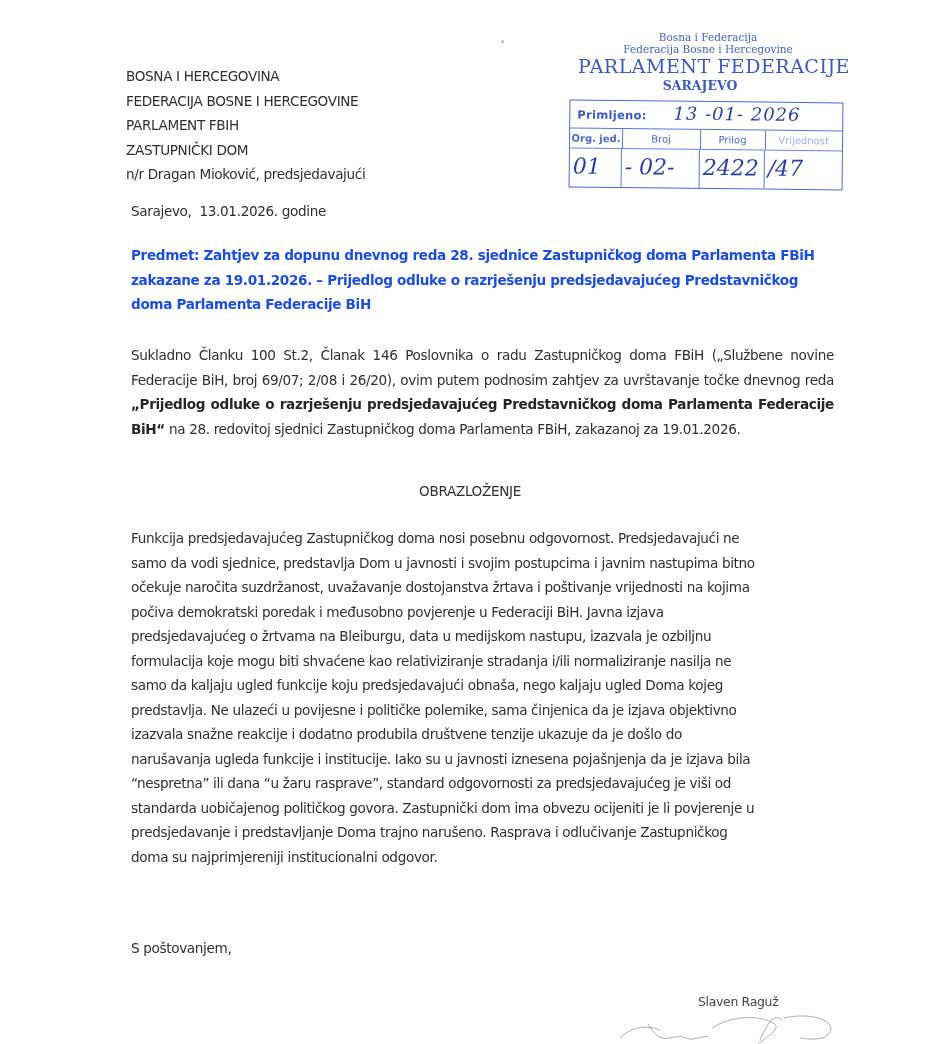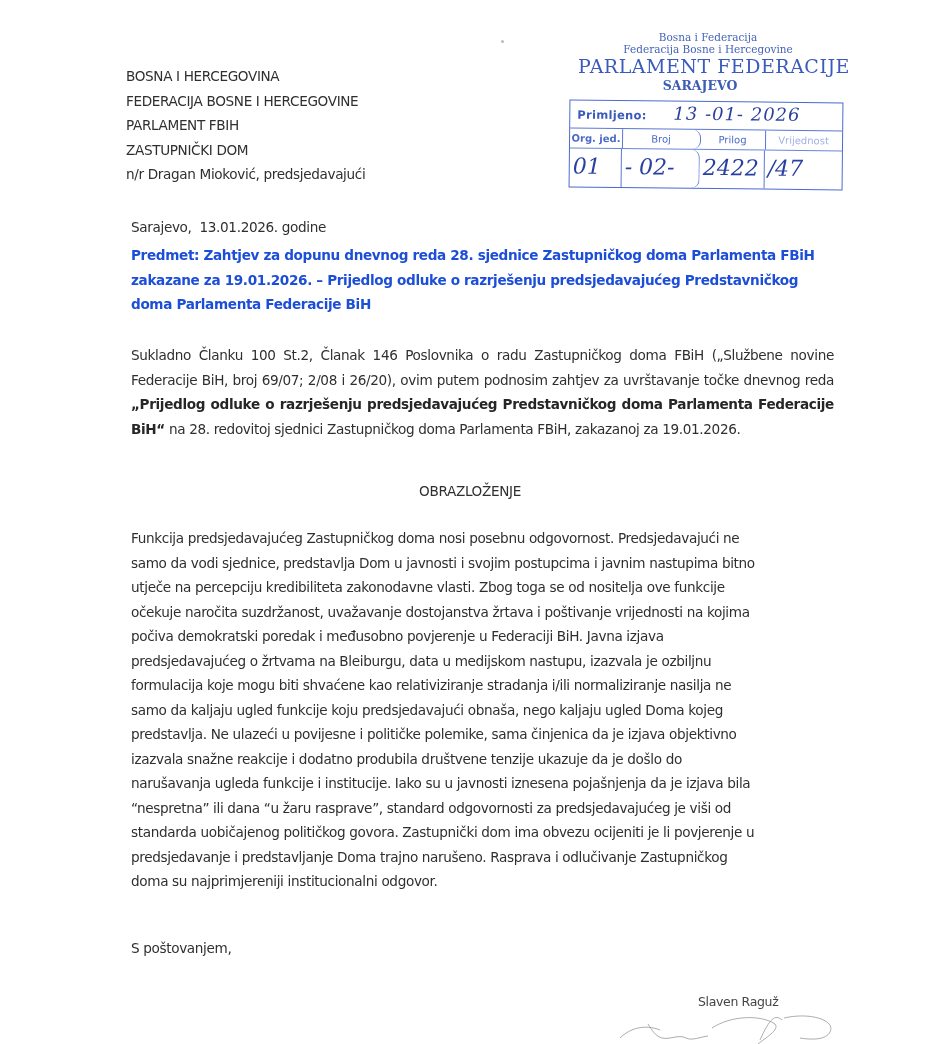--- a/index.html
+++ b/index.html
@@ -178,21 +178,21 @@
       line-height: 36px;
       font-family: "DejaVu Serif", serif;
       font-style: italic;
       font-size: 22px;
       color: #2a3fa0;
       text-align: left;
       padding-left: 3px;
       box-sizing: border-box;
     }
     .c1 { left: 0; width: 52px; }
-    .c2 { left: 52px; width: 78px; border-radius: 8px; }
+    .c2 { left: 52px; width: 78px; }
     .c3 { left: 130px; width: 65px; }
     .c4 { left: 195px; width: 77px; border-right: none !important; }
     .faded { color: #9fb0e6 !important; }
   </style>
 </head>
 <body>
 
 <div class="page">
 
   <div class="speck"></div>
@@ -223,36 +223,35 @@
   </div>
 
   <div class="recipient text">
     <div>BOSNA I HERCEGOVINA</div>
     <div>FEDERACIJA BOSNE I HERCEGOVINE</div>
     <div>PARLAMENT FBIH</div>
     <div>ZASTUPNIČKI DOM</div>
     <div>n/r Dragan Mioković, predsjedavajući</div>
   </div>
 
-  <div class="date-line text" style="white-space:pre;margin-top:16px;">Sarajevo,  13.01.2026. godine</div>
+  <div class="date-line text" style="white-space:pre;">Sarajevo,  13.01.2026. godine</div>
 
   <div class="subject text">
     <div style="white-space:nowrap;">Predmet: Zahtjev za dopunu dnevnog reda 28. sjednice Zastupničkog doma Parlamenta FBiH</div>
     <div style="white-space:nowrap;">zakazane za 19.01.2026. – Prijedlog odluke o razrješenju predsjedavajućeg Predstavničkog</div>
     <div style="white-space:nowrap;">doma Parlamenta Federacije BiH</div>
   </div>
 
   <div class="intro text"><span>Sukladno Članku 100 St.2, Članak 146 Poslovnika o radu Zastupničkog doma FBiH („Službene novine Federacije BiH, broj 69/07; 2/08 i 26/20), ovim putem podnosim zahtjev za uvrštavanje točke dnevnog reda </span><b>„Prijedlog odluke o razrješenju predsjedavajućeg Predstavničkog doma Parlamenta Federacije BiH“</b><span> na 28. redovitoj sjednici Zastupničkog doma Parlamenta FBiH, zakazanoj za 19.01.2026.</span></div>
 
   <div class="section-title text">OBRAZLOŽENJE</div>
 
   <div class="body-para text">
     <div>Funkcija predsjedavajućeg Zastupničkog doma nosi posebnu odgovornost. Predsjedavajući ne</div>
     <div>samo da vodi sjednice, predstavlja Dom u javnosti i svojim postupcima i javnim nastupima bitno</div>
-    <div>utječe na percepciju kredibiliteta zakonodavne vlasti. Zbog toga se od nositelja ove funkcije</div>
     <div>očekuje naročita suzdržanost, uvažavanje dostojanstva žrtava i poštivanje vrijednosti na kojima</div>
     <div>počiva demokratski poredak i međusobno povjerenje u Federaciji BiH. Javna izjava</div>
     <div>predsjedavajućeg o žrtvama na Bleiburgu, data u medijskom nastupu, izazvala je ozbiljnu</div>
     <div>formulacija koje mogu biti shvaćene kao relativiziranje stradanja i/ili normaliziranje nasilja ne</div>
     <div>samo da kaljaju ugled funkcije koju predsjedavajući obnaša, nego kaljaju ugled Doma kojeg</div>
     <div>predstavlja. Ne ulazeći u povijesne i političke polemike, sama činjenica da je izjava objektivno</div>
     <div>izazvala snažne reakcije i dodatno produbila društvene tenzije ukazuje da je došlo do</div>
     <div>narušavanja ugleda funkcije i institucije. Iako su u javnosti iznesena pojašnjenja da je izjava bila</div>
     <div>“nespretna” ili dana “u žaru rasprave”, standard odgovornosti za predsjedavajućeg je viši od</div>
     <div>standarda uobičajenog političkog govora. Zastupnički dom ima obvezu ocijeniti je li povjerenje u</div>

